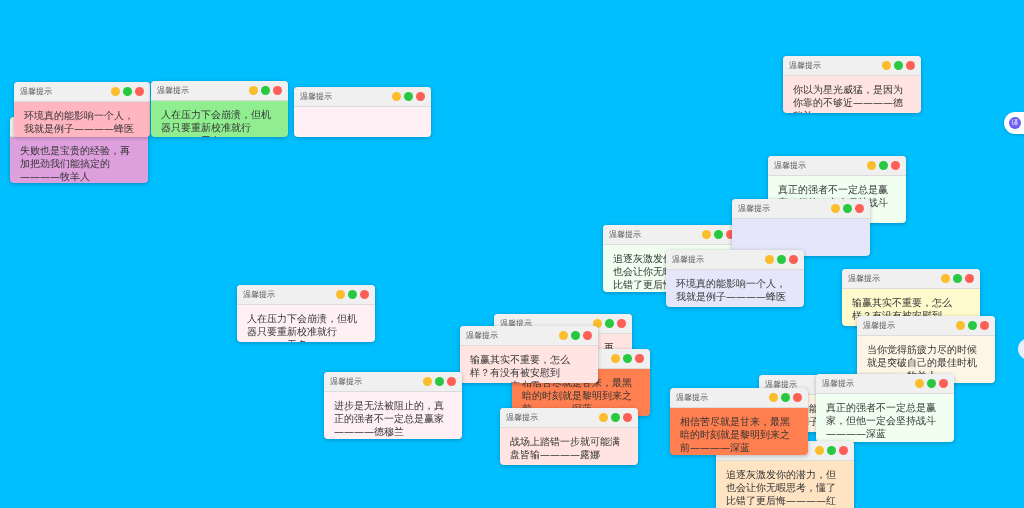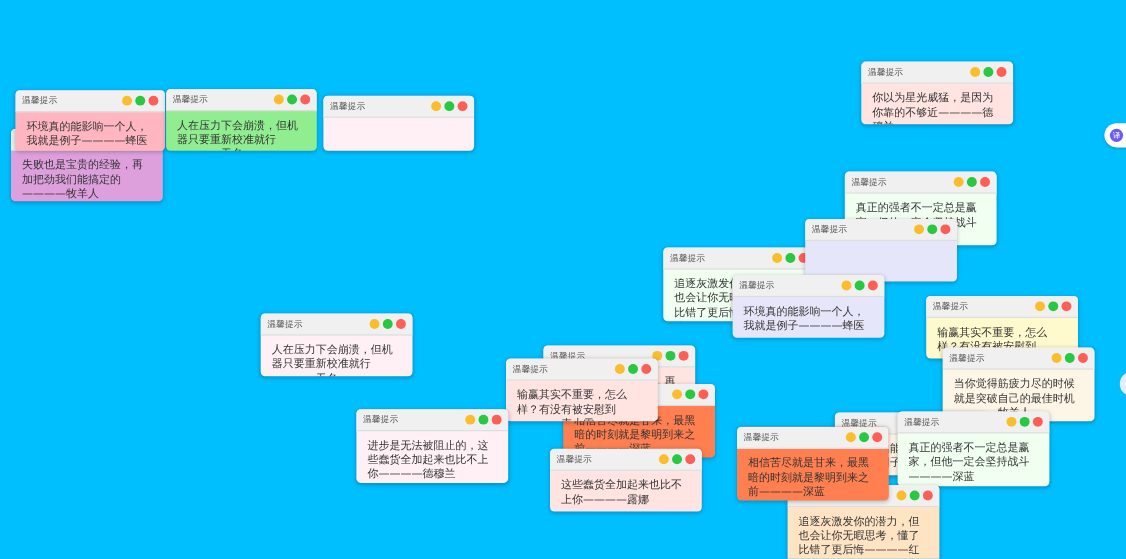--- a/index.html
+++ b/index.html
@@ -211,32 +211,32 @@
   </div>
     <div class="note" style="left: 324px; top: 372px; width: 138px; height: 67px; background: rgb(255, 240, 245);">
     <div class="bar">
       <span class="title">温馨提示</span>
       <span class="btns">
         <span class="dot min"></span>
         <span class="dot max"></span>
         <span class="dot cls"></span>
       </span>
     </div>
-    <div class="body">进步是无法被阻止的，这些蠢货全加起来也比不上你————德穆兰</div>
+    <div class="body">进步是无法被阻止的，真正的强者不一定总是赢家————德穆兰</div>
   </div>
     <div class="note" style="left: 500px; top: 408px; width: 138px; height: 57px; background: rgb(255, 228, 225);">
     <div class="bar">
       <span class="title">温馨提示</span>
       <span class="btns">
         <span class="dot min"></span>
         <span class="dot max"></span>
         <span class="dot cls"></span>
       </span>
     </div>
-    <div class="body">这些蠢货全加起来也比不上你————露娜</div>
+    <div class="body">战场上踏错一步就可能满盘皆输————露娜</div>
   </div>
     <div class="note" style="left: 759px; top: 375px; width: 138px; height: 57px; background: rgb(253, 245, 230);">
     <div class="bar">
       <span class="title">温馨提示</span>
       <span class="btns">
         <span class="dot min"></span>
         <span class="dot max"></span>
         <span class="dot cls"></span>
       </span>
     </div>

